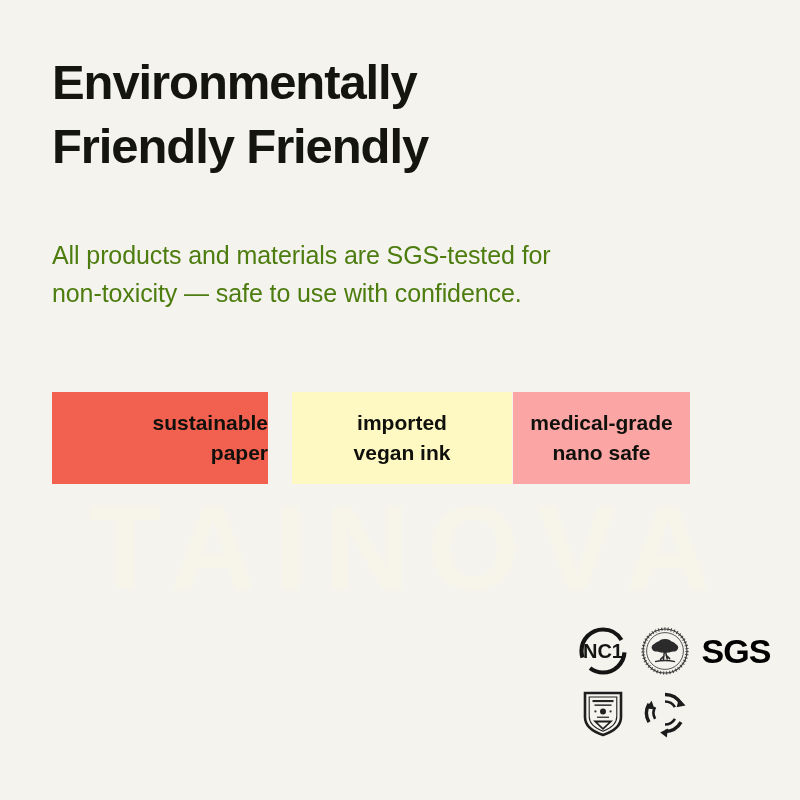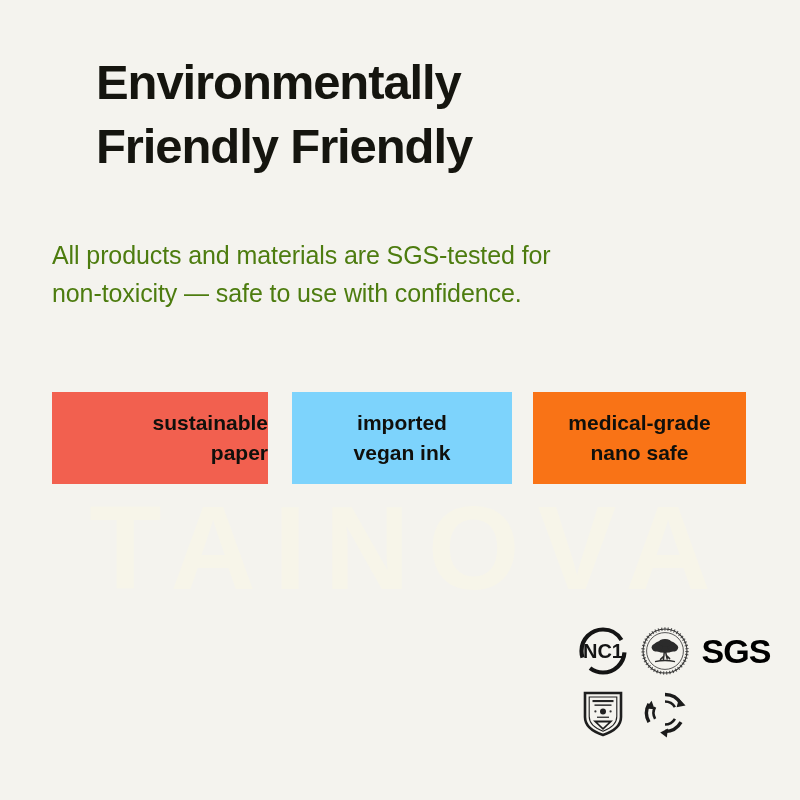--- a/index.html
+++ b/index.html
@@ -46,21 +46,20 @@
     z-index: 2;
   }
 
   .head-line {
     font-family: "Liberation Sans", sans-serif;
     font-weight: bold;
     font-size: 49px;
     line-height: 64px;
     letter-spacing: -1.1px;
     color: #15150F;
-    margin-left: 44px;
   }
 
   
   #subtitle {
     position: absolute;
     left: 52px;
     top: 236px;
     width: 600px;
     z-index: 2;
   }
@@ -160,26 +159,26 @@
   <div class="sub-line">non-toxicity — safe to use with confidence.</div>
 </div>
 
 <div id="tag-row">
 
   <div class="tag" id="tag-0" style="left: 0px; width: 216px; background: rgb(242, 96, 79); align-items: flex-end;">
     <span class="tag-line">sustainable</span>
     <span class="tag-line">paper</span>
   </div>
 
-  <div class="tag" id="tag-1" style="left: 240px; width: 220px; background: #7dd3fc;">
+  <div class="tag" id="tag-1" style="left: 240px; width: 220px; background: #fef9c3;">
     <span class="tag-line">imported</span>
     <span class="tag-line">vegan ink</span>
   </div>
 
-  <div class="tag" id="tag-2" style="left: 481px; width: 213px; background: #f97316;">
+  <div class="tag" id="tag-2" style="left: 461px; width: 177px; background: #fca5a5;">
     <span class="tag-line">medical-grade</span>
     <span class="tag-line">nano safe</span>
   </div>
 
 </div>
 
 <div id="cert-grid">
 
   <div class="cert">
     <svg width="50" height="50" viewBox="0 0 50 50">

